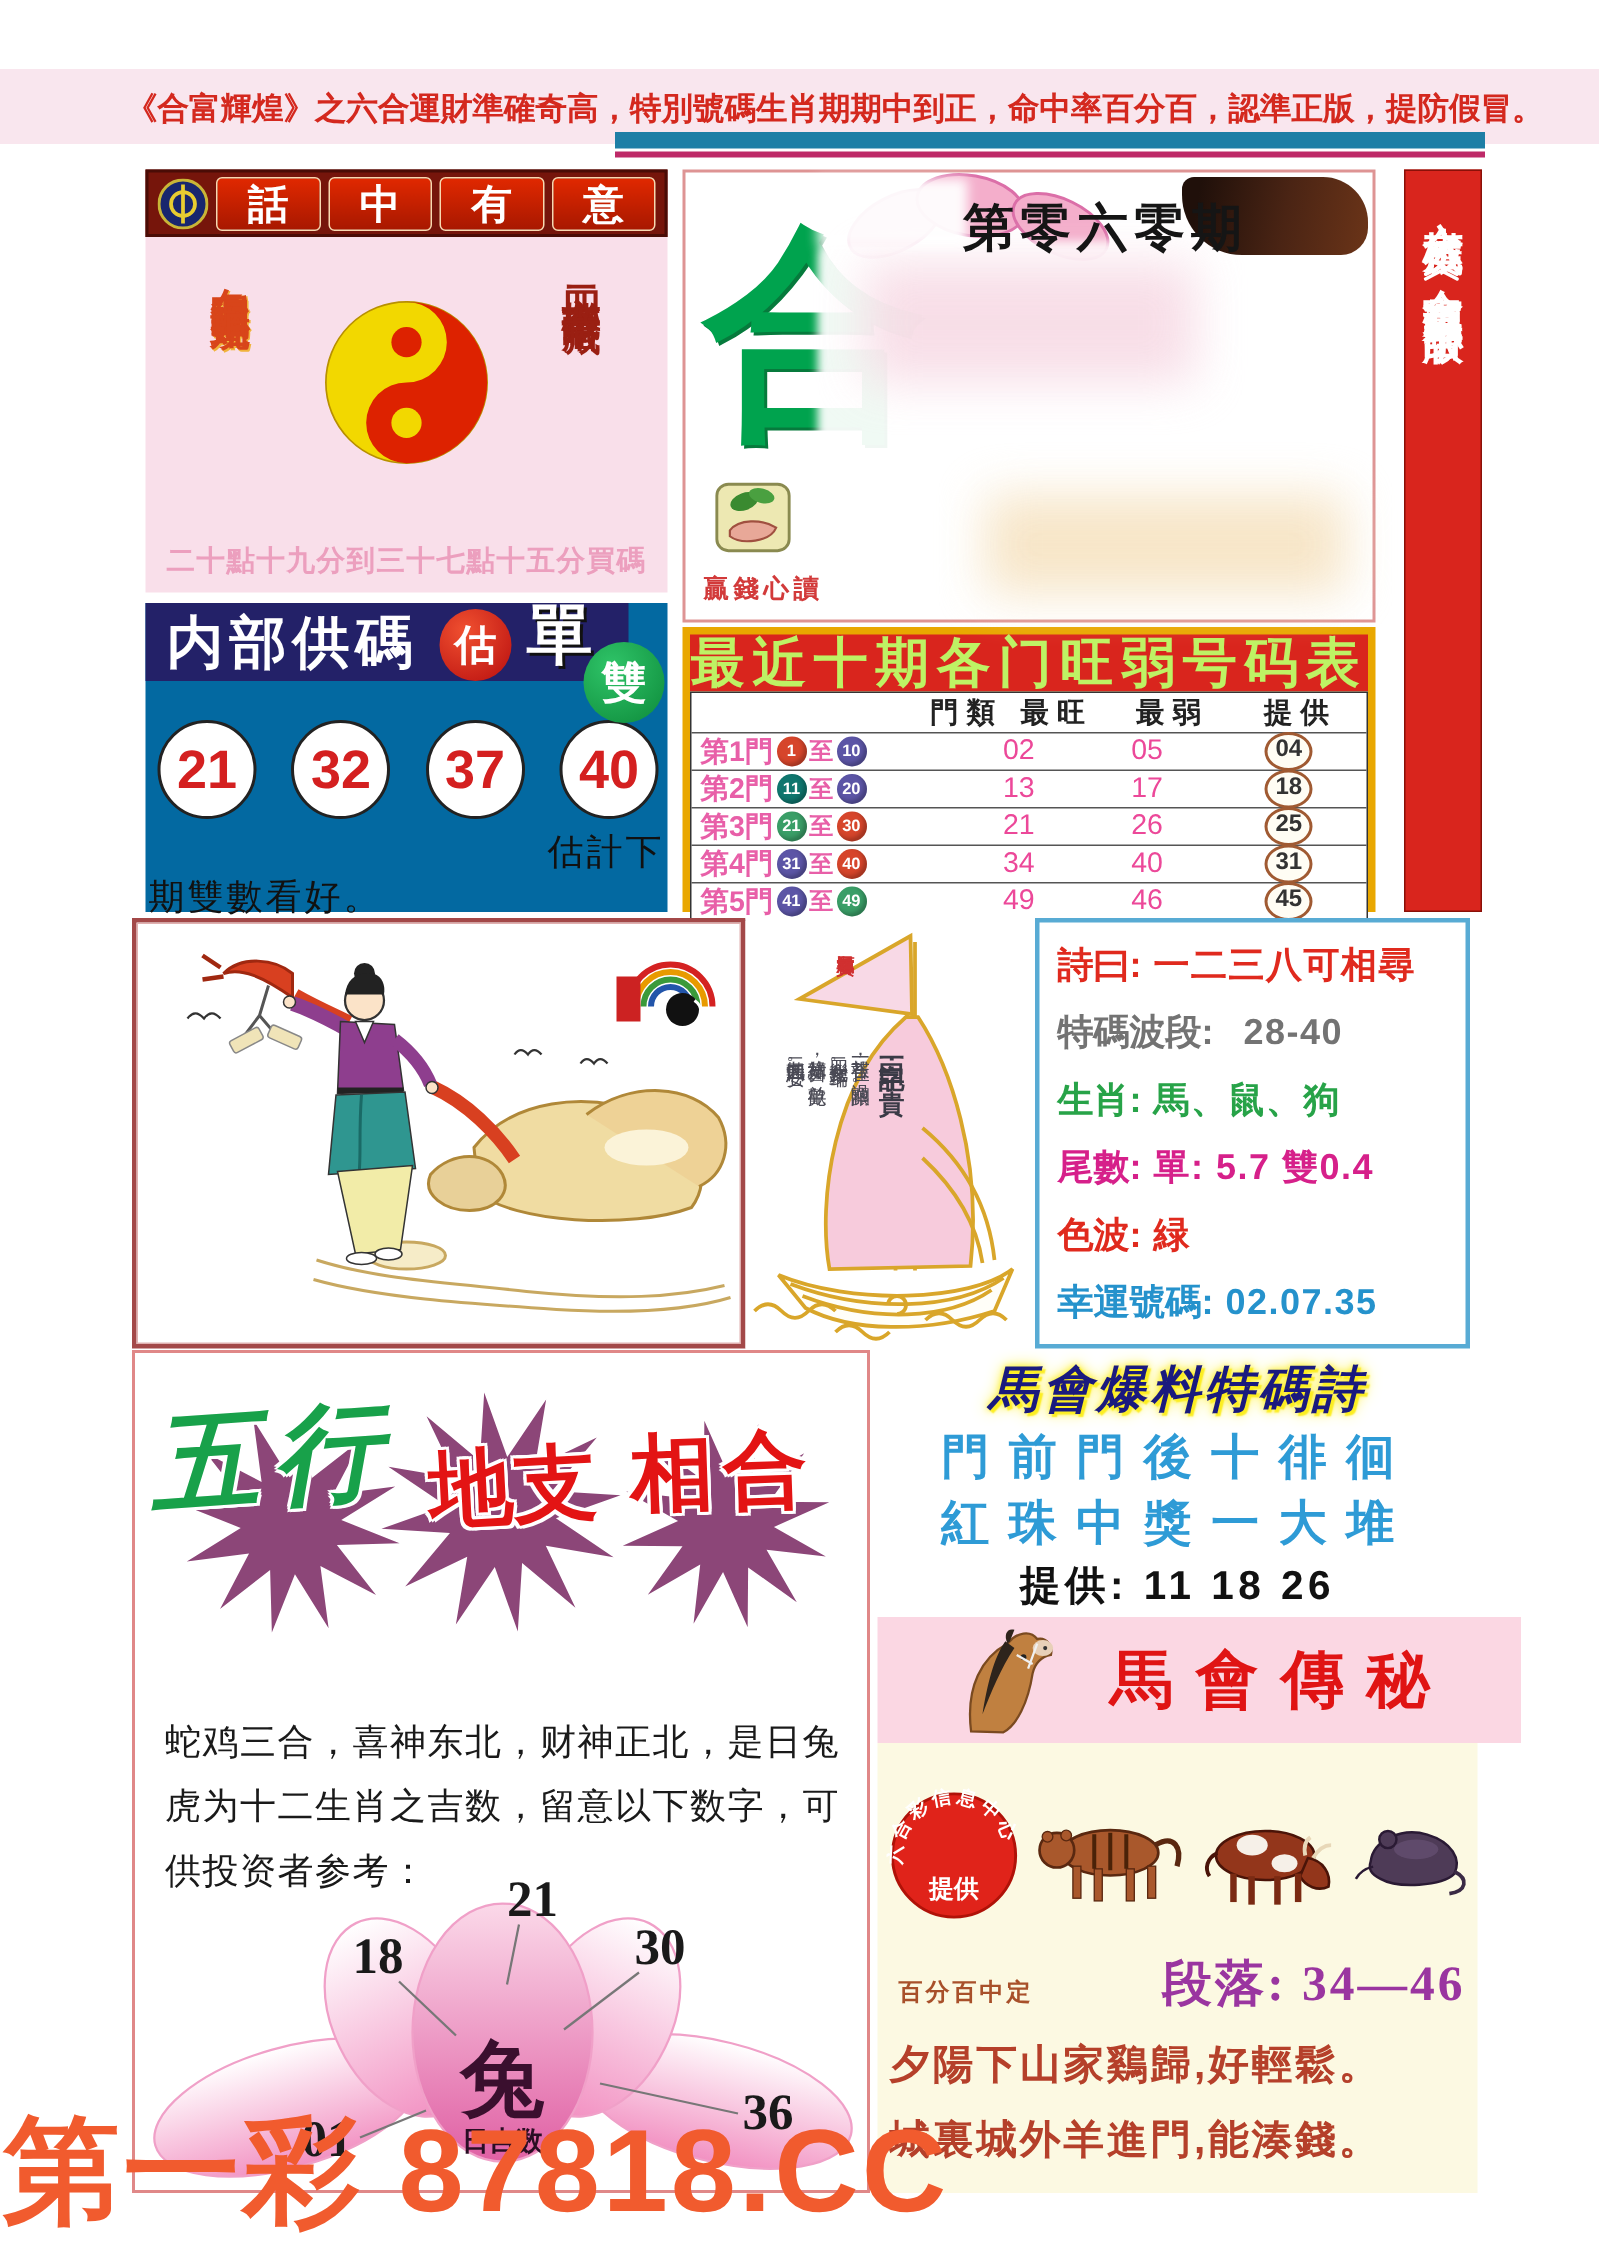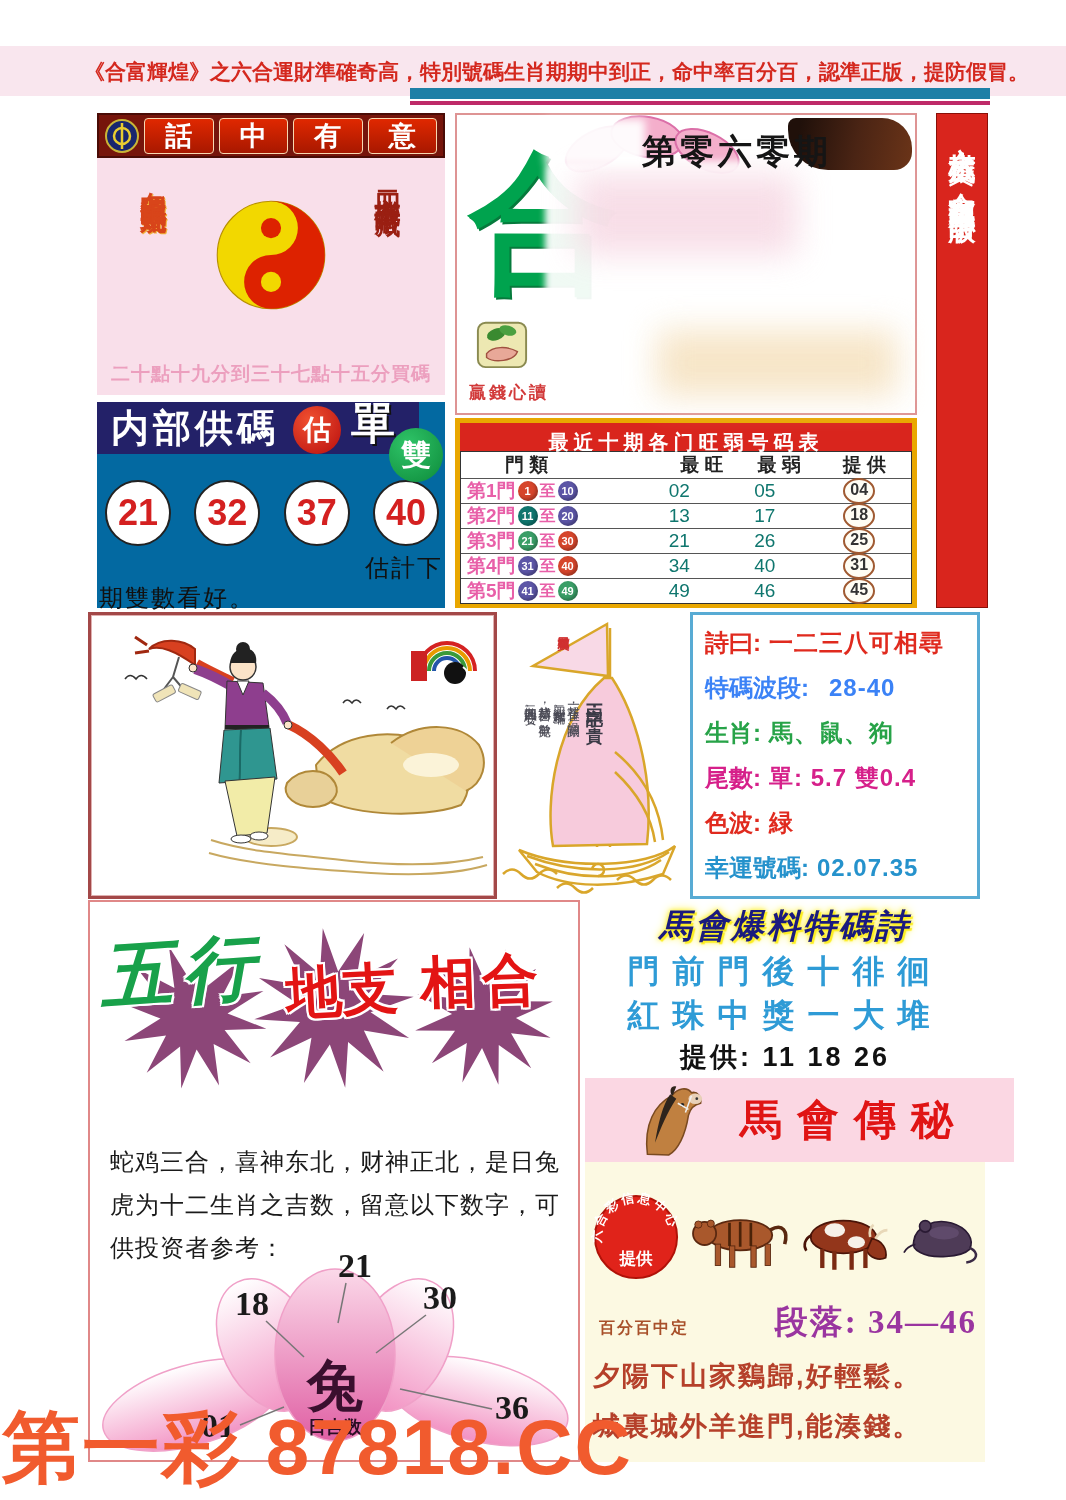--- a/index.html
+++ b/index.html
@@ -48,28 +48,28 @@
   .blurD{position:absolute;left:88px;top:4px;width:100px;height:46px;background:#fff;filter:blur(4px);opacity:.95;z-index:4;}
   .money-icon{position:absolute;left:18px;top:202px;width:54px;height:54px;z-index:5;}
   .issue-caption{position:absolute;left:12px;top:266px;font-size:17px;font-weight:bold;color:#d23a3a;letter-spacing:3px;z-index:5;}
 
   
   .sidebar{left:936px;top:113px;width:52px;height:495px;background:#d9251d;border:1px solid #8a1008;box-sizing:border-box;}
   .sidebar-text{writing-mode:vertical-rl;text-orientation:mixed;color:#fff;font-size:27px;font-weight:bold;letter-spacing:3px;margin:12px auto 0;display:block;height:470px;text-align:start;line-height:50px;}
 
   
   .wtable{left:455px;top:418px;width:462px;height:190px;background:#e9a700;box-sizing:border-box;padding:5px;}
-  .wtable-title{height:28px;line-height:38px;background:#d9251d;color:#ffffff;font-size:20px;font-weight:bold;text-align:center;letter-spacing:5px;}
+  .wtable-title{height:38px;line-height:38px;background:#d9251d;color:#bef264;font-size:36px;font-weight:bold;text-align:center;letter-spacing:5px;}
   .wtable-grid{background:#fff;border:1px solid #333;}
   .thead{display:flex;height:26px;align-items:center;font-size:19px;font-weight:bold;color:#222;}
   .trow{display:flex;height:24px;align-items:center;border-top:1px solid #555;}
   .tc1{width:39%;display:flex;align-items:center;gap:2px;padding-left:6px;box-sizing:border-box;}
-  .tc2,.tc3{width:19%;text-align:center;font-size:19px;color:#0f766e;}
+  .tc2,.tc3{width:19%;text-align:center;font-size:19px;color:#ec4899;}
   .tc4{width:23%;text-align:center;}
-  .th1{width:39%;text-align:left;padding-left:44px;}
+  .th1{width:39%;text-align:right;padding-left:44px;}
   .th2,.th3{width:19%;text-align:center;}
   .th4{width:23%;text-align:center;}
   .gate{color:#e85fa8;font-weight:bold;font-size:19px;}
   .zhi{color:#e85fa8;font-weight:bold;font-size:16px;}
   .ball{width:20px;height:20px;border-radius:50%;color:#fff;font-size:11px;font-weight:bold;display:flex;align-items:center;justify-content:center;box-shadow:inset -2px -2px 3px rgba(0,0,0,.25);}
   .circ{display:inline-block;min-width:24px;height:22px;line-height:20px;border:2px solid #a05a32;border-radius:50%;font-size:16px;color:#333;background:#fffdf4;padding:0 2px;font-weight:bold;}
 
   
   .pic-box{left:88px;top:612px;width:409px;height:287px;background:#fff;border:3px solid #a34848;box-shadow:inset 0 0 0 1px #e0b0b0;box-sizing:border-box;}
   .sail-panel{left:497px;top:612px;width:193px;height:287px;background:#fff;}
@@ -345,21 +345,21 @@
       <span class="sail-line">綠草如茵，羊兒歡。</span>
       <span class="sail-line">二九轉回四心安。</span>
     </div>
   </div>
 
   <div class="abs tips-box">
     <div class="tip-row" style="color: rgb(224, 42, 30);">
       <span class="tip-label">詩曰:</span>
         <span class="tip-value">一二三八可相尋</span>
     </div>
-    <div class="tip-row" style="color: #3b82f6; gap: 20px;">
+    <div class="tip-row" style="color: #737373; gap: 20px;">
       <span class="tip-label">特碼波段:</span>
         <span class="tip-value">28-40</span>
     </div>
     <div class="tip-row" style="color: rgb(39, 163, 72);">
       <span class="tip-label">生肖:</span>
         <span class="tip-value">馬、鼠、狗</span>
     </div>
     <div class="tip-row" style="color: rgb(214, 32, 138);">
       <span class="tip-label">尾數:</span>
         <span class="tip-value">單: 5.7 雙0.4</span>

